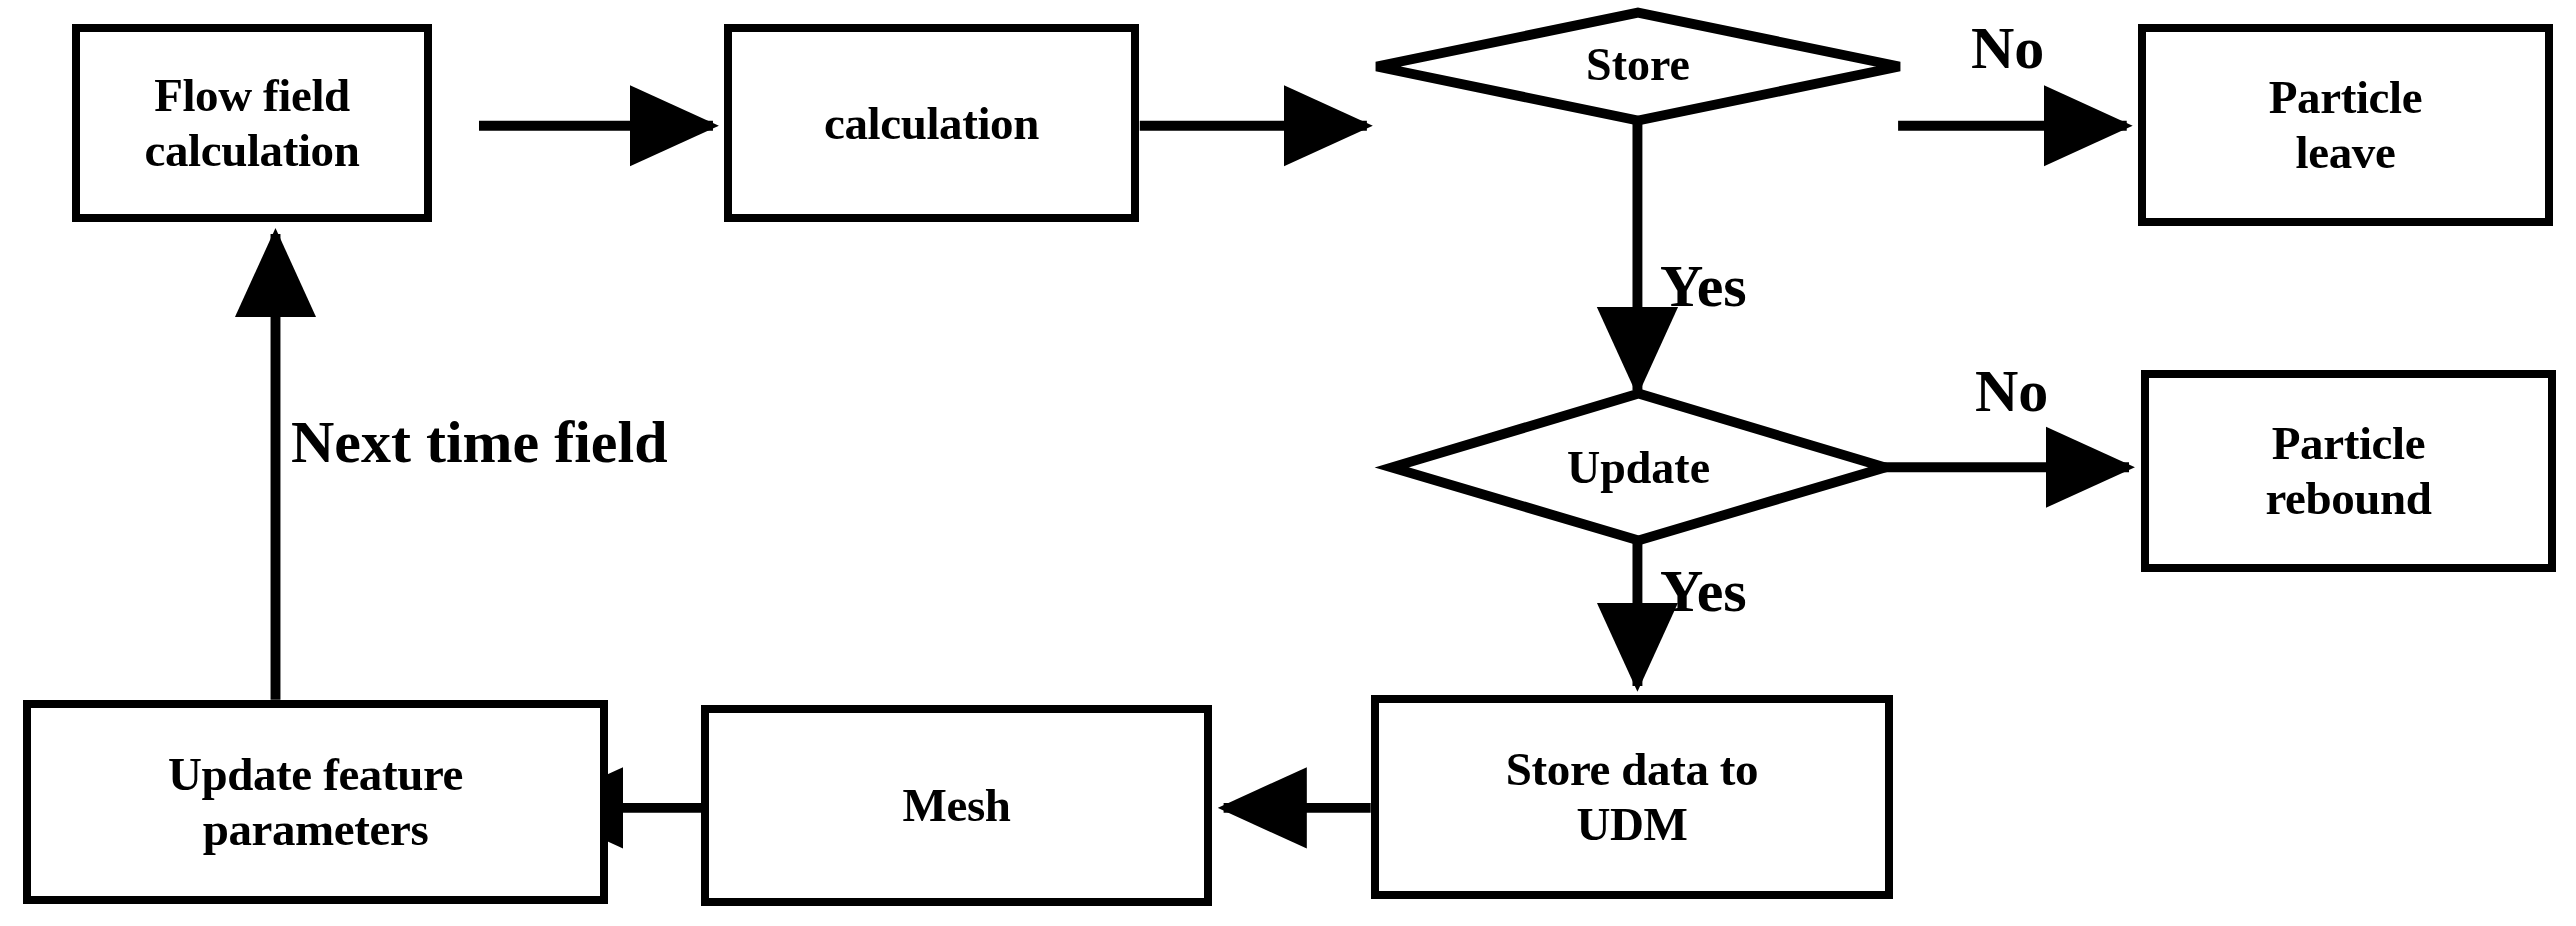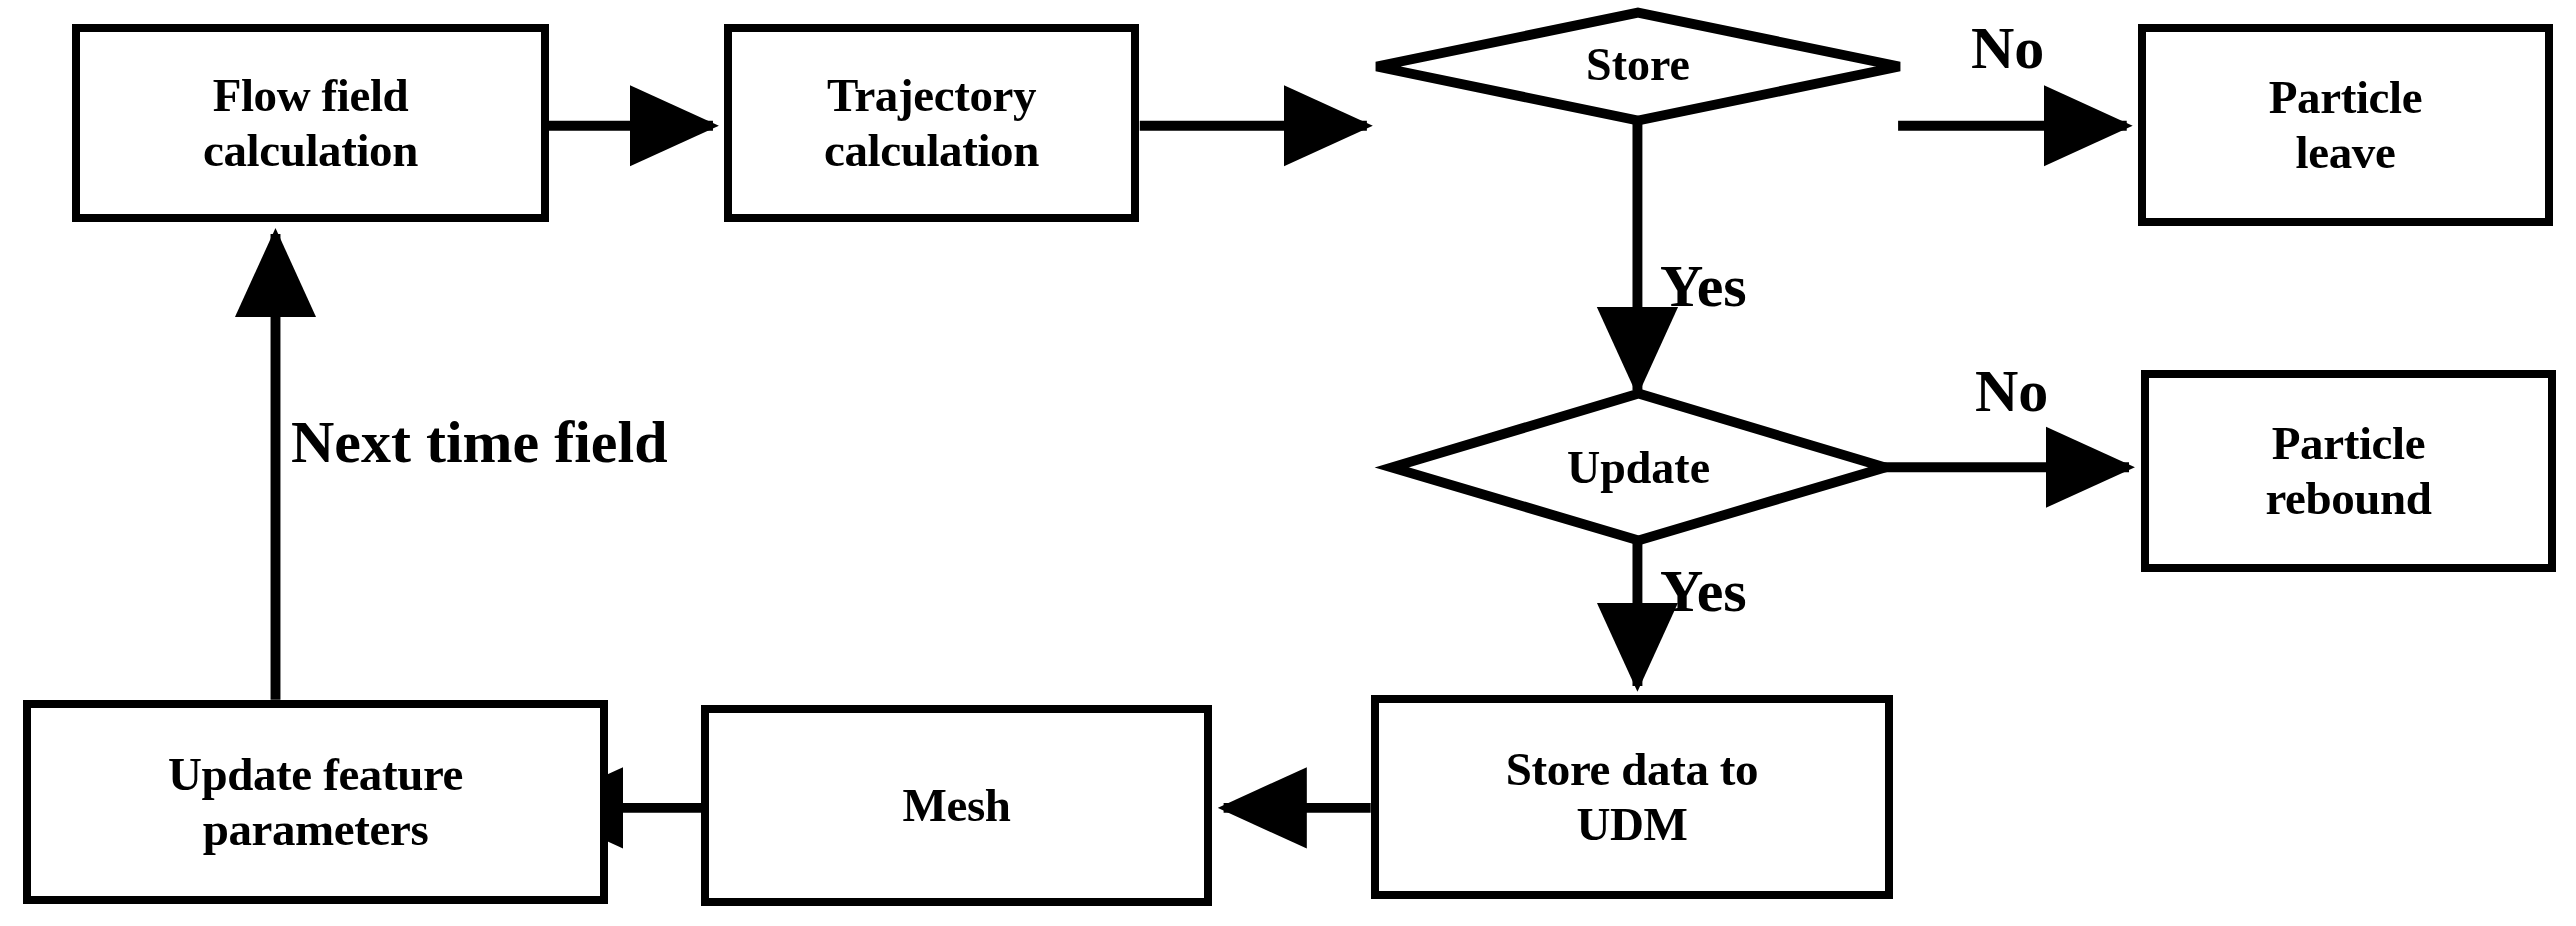--- a/index.html
+++ b/index.html
@@ -57,30 +57,29 @@
 
     <g>
       <line x1="920" y1="1060" x2="708" y2="1060" stroke="#000" stroke-width="13" marker-end="url(#arrowR)"></line>
     </g>
 
     <g>
       <line x1="361" y1="918" x2="361" y2="307" stroke="#000" stroke-width="13" marker-end="url(#arrowR)"></line>
     </g>
   </svg>
 
-  <div class="node boxnode" style="left:72px;top:24.4px;width:477px;height:198px;">
+  <div class="node boxnode" style="left:72px;top:24.4px;width:360px;height:198px;">
     <div class="lbl">
       <div>Flow field</div>
       <div>calculation</div>
     </div>
   </div>
 
   <div class="node boxnode" style="left:724px;top:24.4px;width:415px;height:198px;">
     <div class="lbl">
-      <div>Trajectory</div>
       <div>calculation</div>
     </div>
   </div>
 
   <div class="diamond-wrap" style="left:1371px;top:7.6px;width:534px;height:114px;">
     <svg width="534" height="114" viewBox="0 0 700 150" xmlns="http://www.w3.org/2000/svg">
       <polygon points="350,6 694,77 350,148 6,77" fill="#ffffff" stroke="#000000" stroke-width="13"></polygon>
     </svg>
     <div class="diamond-label">Store</div>
   </div>

